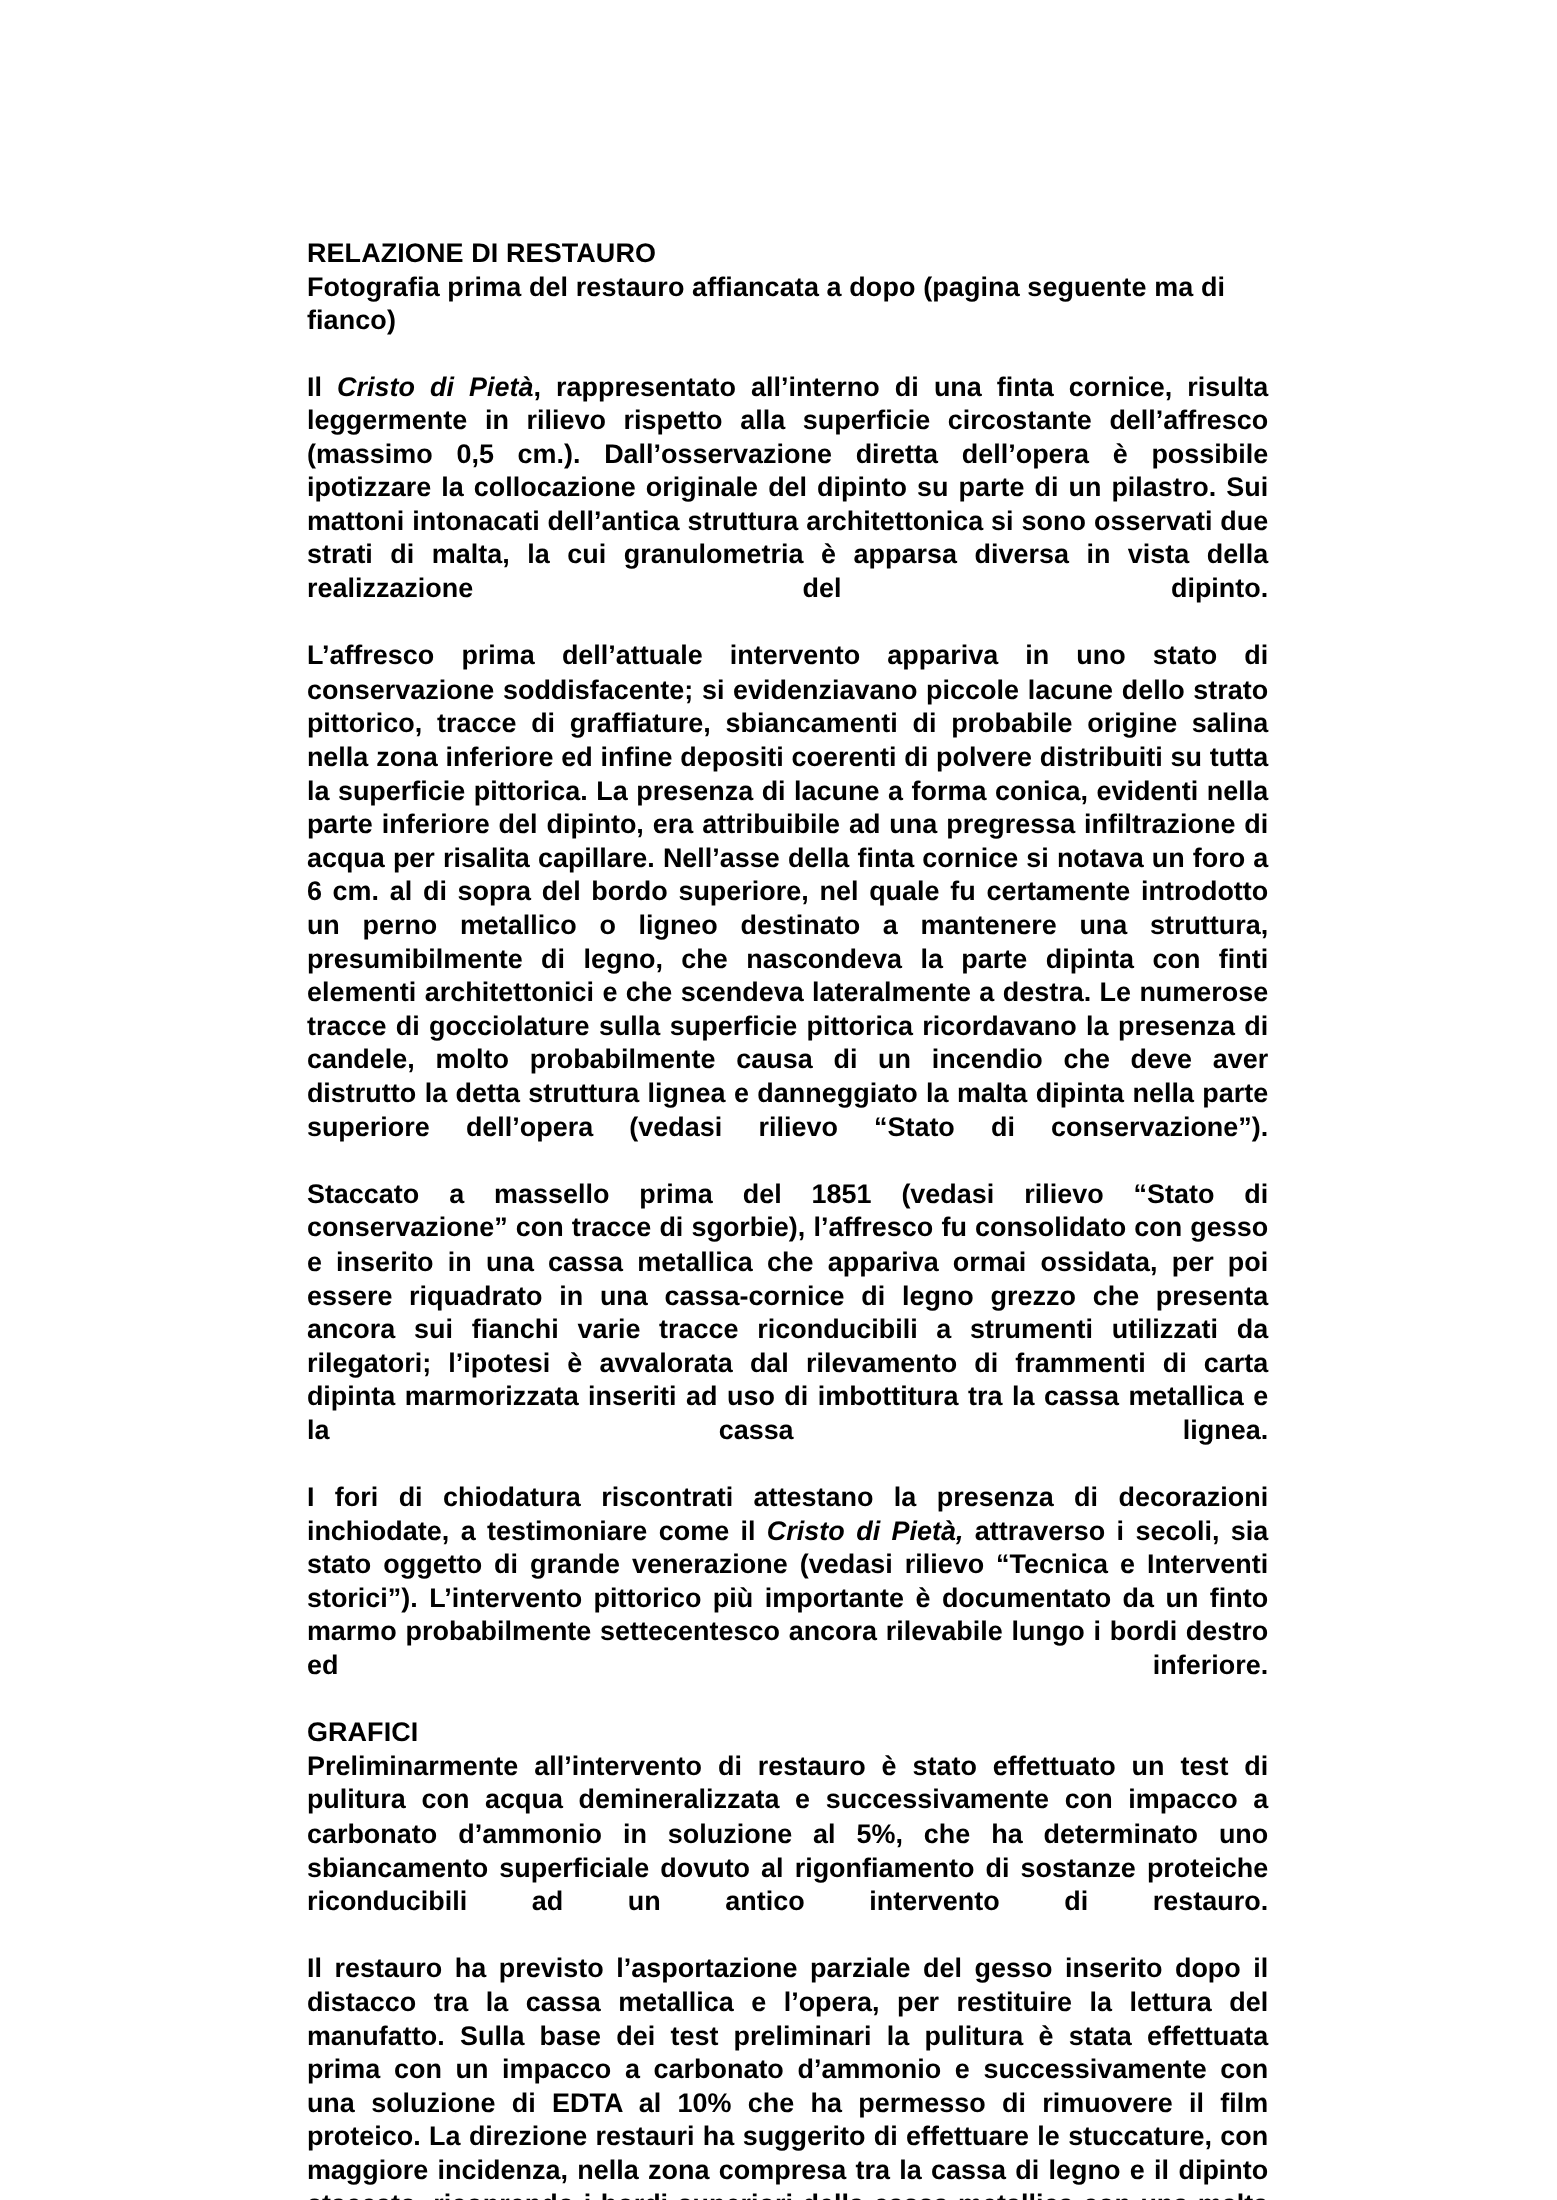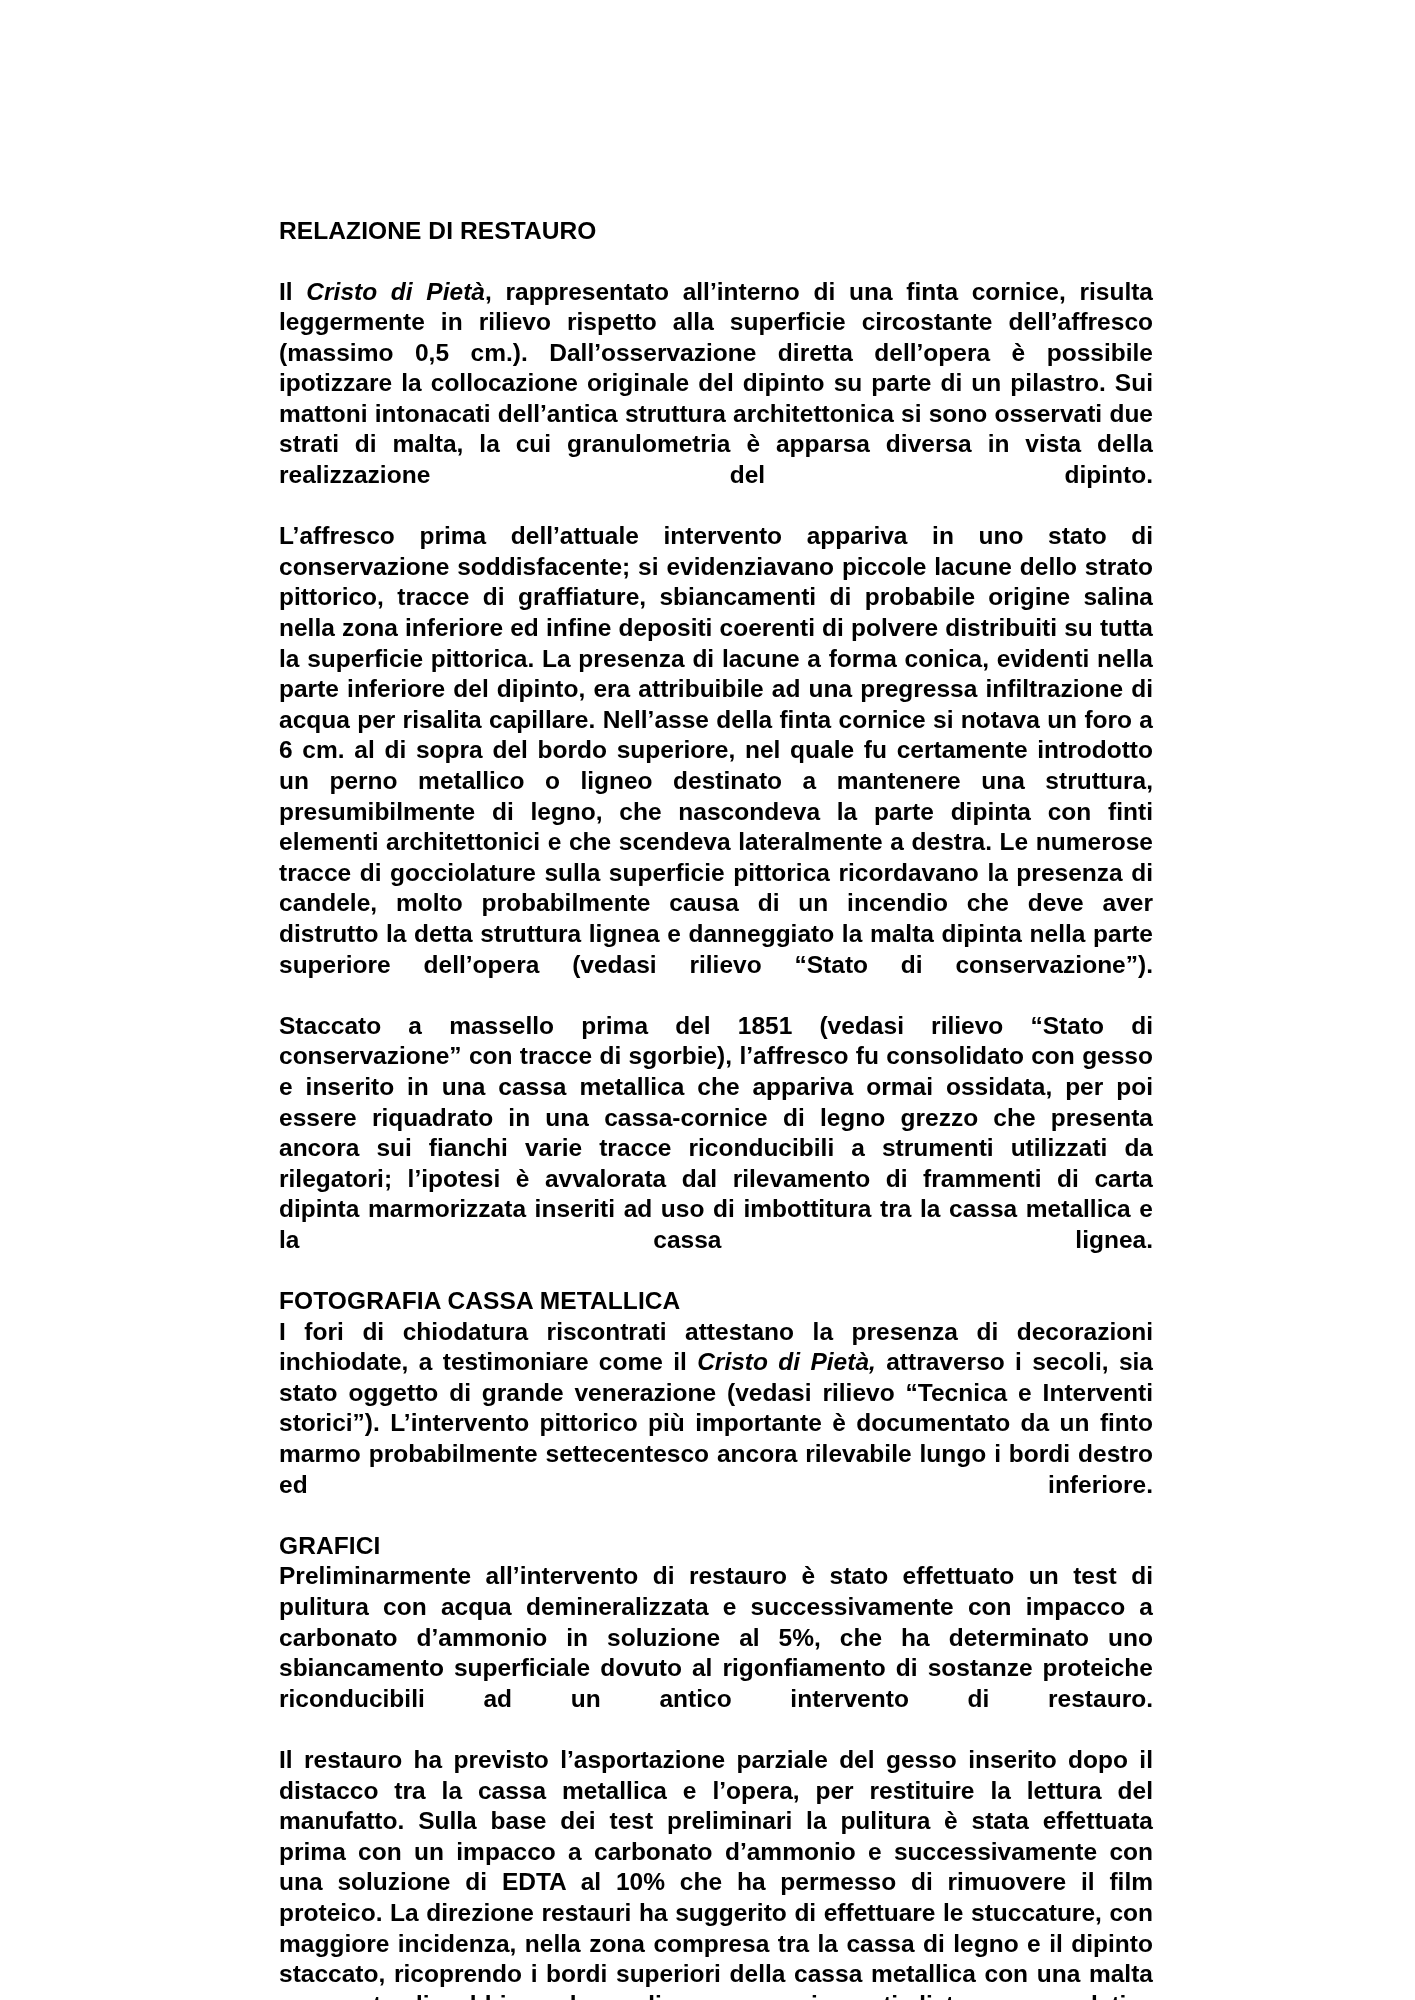--- a/index.html
+++ b/index.html
@@ -69,30 +69,30 @@
   }
 </style>
 </head>
 <body>
 
 <div class="page">
   <div class="content">
 
     <h1 class="doc-title">RELAZIONE DI RESTAURO</h1>
 
+    <h2 class="doc-subtitle">Fotografia prima del restauro affiancata a dopo (pagina seguente ma di fianco)</h2>
 
     <div class="spacer-after-title"></div>
 
     <p class="body-par"><span>Il </span><span class="it">Cristo di Pietà</span><span>, rappresentato all’interno di una finta cornice, risulta leggermente in rilievo rispetto alla superficie circostante dell’affresco (massimo 0,5 cm.). Dall’osservazione diretta dell’opera è possibile ipotizzare la collocazione originale del dipinto su parte di un pilastro. Sui mattoni intonacati dell’antica struttura architettonica si sono osservati due strati di  malta, la cui granulometria è apparsa diversa in vista della realizzazione del dipinto.</span></p>
 
     <p class="body-par">L’affresco prima dell’attuale intervento appariva in uno stato di conservazione soddisfacente; si evidenziavano piccole lacune dello strato pittorico, tracce di graffiature, sbiancamenti di probabile origine salina nella zona inferiore ed infine depositi coerenti di polvere distribuiti su tutta la superficie pittorica. La presenza di lacune a forma conica, evidenti nella parte inferiore del dipinto, era attribuibile ad una pregressa infiltrazione di acqua per risalita capillare. Nell’asse della finta cornice si notava un foro a 6 cm. al di sopra del bordo superiore, nel quale fu certamente introdotto un perno metallico o ligneo destinato a mantenere una struttura, presumibilmente di legno, che nascondeva la parte dipinta con finti elementi architettonici e che scendeva lateralmente a destra. Le numerose tracce di gocciolature sulla superficie pittorica ricordavano la presenza di candele, molto probabilmente causa di un incendio che deve aver distrutto la detta struttura lignea e danneggiato la malta dipinta nella parte superiore dell’opera (vedasi rilievo “Stato di conservazione”).</p>
 
     <p class="body-par">Staccato a massello prima del 1851 (vedasi rilievo “Stato di conservazione” con tracce di sgorbie), l’affresco fu consolidato con gesso e inserito in una cassa metallica che appariva ormai ossidata, per poi essere riquadrato in una cassa-cornice di legno grezzo che presenta ancora sui fianchi varie tracce riconducibili a strumenti utilizzati da rilegatori; l’ipotesi è avvalorata dal rilevamento di frammenti di carta dipinta marmorizzata inseriti ad uso di imbottitura tra la cassa metallica e la cassa lignea.</p>
 
-    <h3 class="section-head">FOTOGRAFIA CASSA METALLICA</h3>
 
     <p class="body-par"><span>I fori di chiodatura riscontrati attestano la presenza di decorazioni inchiodate, a testimoniare come il </span><span class="it">Cristo di Pietà,</span><span> attraverso i secoli, sia stato oggetto di grande venerazione (vedasi rilievo “Tecnica e Interventi storici”). L’intervento pittorico più importante è documentato da un finto marmo probabilmente settecentesco ancora rilevabile lungo i bordi destro ed inferiore.</span></p>
 
     <h3 class="section-head">GRAFICI</h3>
 
     <p class="body-par">Preliminarmente all’intervento di restauro è stato effettuato un test di pulitura con acqua demineralizzata e successivamente con impacco a carbonato d’ammonio in soluzione al 5%, che ha determinato uno sbiancamento superficiale dovuto al rigonfiamento di sostanze proteiche riconducibili ad un antico intervento di restauro.</p>
 
     <p class="body-par">Il restauro ha previsto l’asportazione parziale del gesso inserito dopo il distacco tra la cassa metallica e l’opera, per restituire la lettura del manufatto. Sulla base dei test preliminari la pulitura è stata effettuata prima con un impacco a carbonato d’ammonio e successivamente con una soluzione di EDTA al 10% che ha permesso di rimuovere il film proteico. La direzione restauri ha suggerito di effettuare le stuccature, con maggiore incidenza, nella zona compresa tra la cassa di legno e il dipinto staccato, ricoprendo i bordi superiori della cassa metallica con una malta composta di sabbia, polvere di marmo e pigmenti di terre mescolati a Paraloid B72 diluito in solvente nitro. I ritocchi relativamente limitati sono stati eseguiti ad acquarello.</p>
 
   </div>

